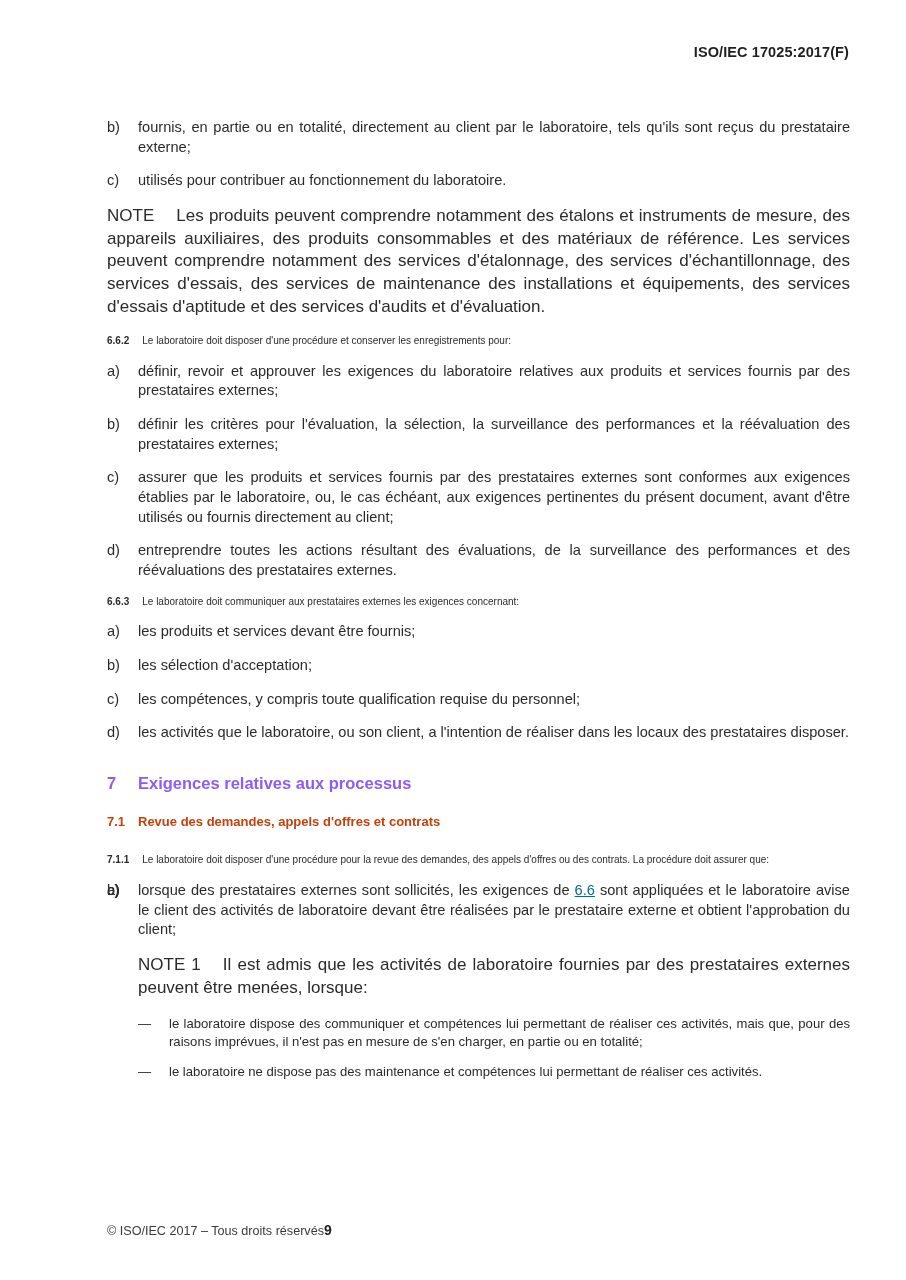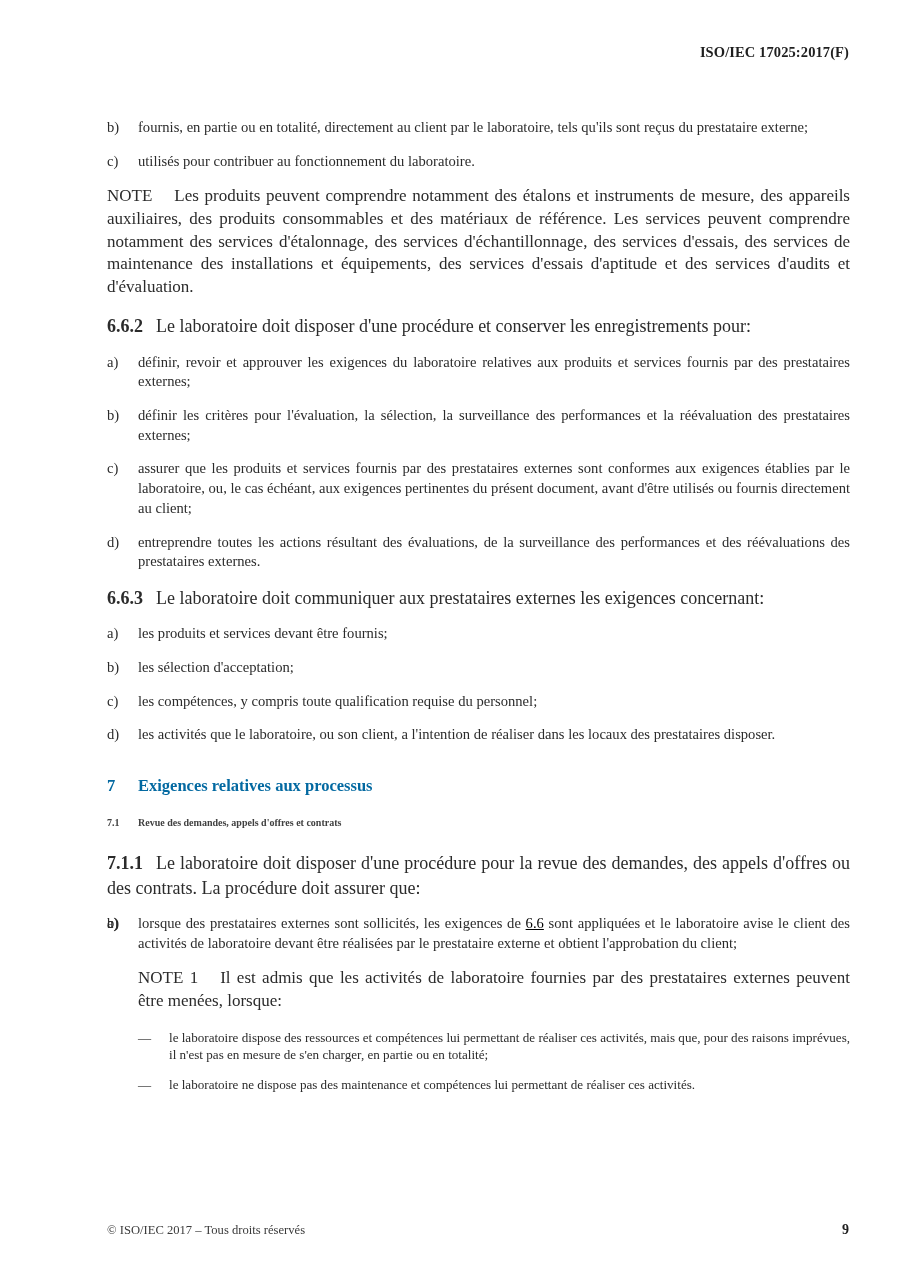--- a/index.html
+++ b/index.html
@@ -6,21 +6,21 @@
   html, body {
     margin: 0;
     padding: 0;
     background: #ffffff;
   }
   .page {
     position: relative;
     width: 906px;
     height: 1280px;
     background: #ffffff;
-    font-family: Liberation Serif, serif;
+    font-family: Liberation Sans, sans-serif;
     color: #2b2b2b;
     box-sizing: border-box;
     overflow: hidden;
   }
 
   
   .running-header {
     position: absolute;
     top: 44px;
     left: 107px;
@@ -35,21 +35,21 @@
   
   .content {
     position: absolute;
     top: 118px;
     left: 107px;
     width: 743px;
   }
 
   
   .para {
-    font-size: 18px;
+    font-size: 10px;
     line-height: 1.35;
     text-align: justify;
     margin: 0 0 14px 0;
   }
   .para.clause {
     text-indent: 0;
   }
   .clause-num {
     font-weight: bold;
   }
@@ -122,53 +122,52 @@
     top: 0;
     width: 26px;
   }
 
   
   .h1 {
     font-size: 16.5px;
     font-weight: bold;
     margin: 30px 0 20px 0;
     line-height: 1.3;
-    color: #0369a1;
+    color: #8b5cf6;
   }
   .h1 .num {
     display: inline-block;
     width: 31px;
   }
   .h2 {
-    font-size: 10px;
+    font-size: 13px;
     font-weight: bold;
     margin: 0 0 22px 0;
     line-height: 1.3;
-    color: #404040;
+    color: #c2410c;
   }
   .h2 .num {
     display: inline-block;
     width: 31px;
   }
 
   
   .xref {
-    color: #000000;
+    color: #0369a1;
     text-decoration: underline;
   }
 
   
   .footer {
     position: absolute;
     left: 107px;
     right: 57px;
     bottom: 42px;
     display: flex;
     align-items: baseline;
-    justify-content: space-between;
     font-size: 12.6px;
     color: #3a3a3a;
   }
   .footer .page-num {
     font-weight: bold;
     font-size: 14px;
     color: #1f1f1f;
   }
 </style>
 </head>
@@ -266,21 +265,21 @@
       </li>
     </ul>
 
     <p class="note note-indented">
       <span class="note-label">NOTE 1</span><span class="note-gap"></span><span>Il est admis que les activités de laboratoire fournies par des prestataires externes peuvent être menées, lorsque:</span>
     </p>
 
     <ul class="dash-list">
       <li class="dash-item">
         <span class="dash">—</span>
-        <span>le laboratoire dispose des ressources et compétences lui permettant de réaliser ces activités, mais que, pour des raisons imprévues, il n'est pas en mesure de s'en charger, en partie ou en totalité;</span>
+        <span>le laboratoire dispose des communiquer et compétences lui permettant de réaliser ces activités, mais que, pour des raisons imprévues, il n'est pas en mesure de s'en charger, en partie ou en totalité;</span>
       </li>
       <li class="dash-item">
         <span class="dash">—</span>
         <span>le laboratoire ne dispose pas des maintenance et compétences lui permettant de réaliser ces activités.</span>
       </li>
     </ul>
 
   </div>
 
   <div class="footer">

